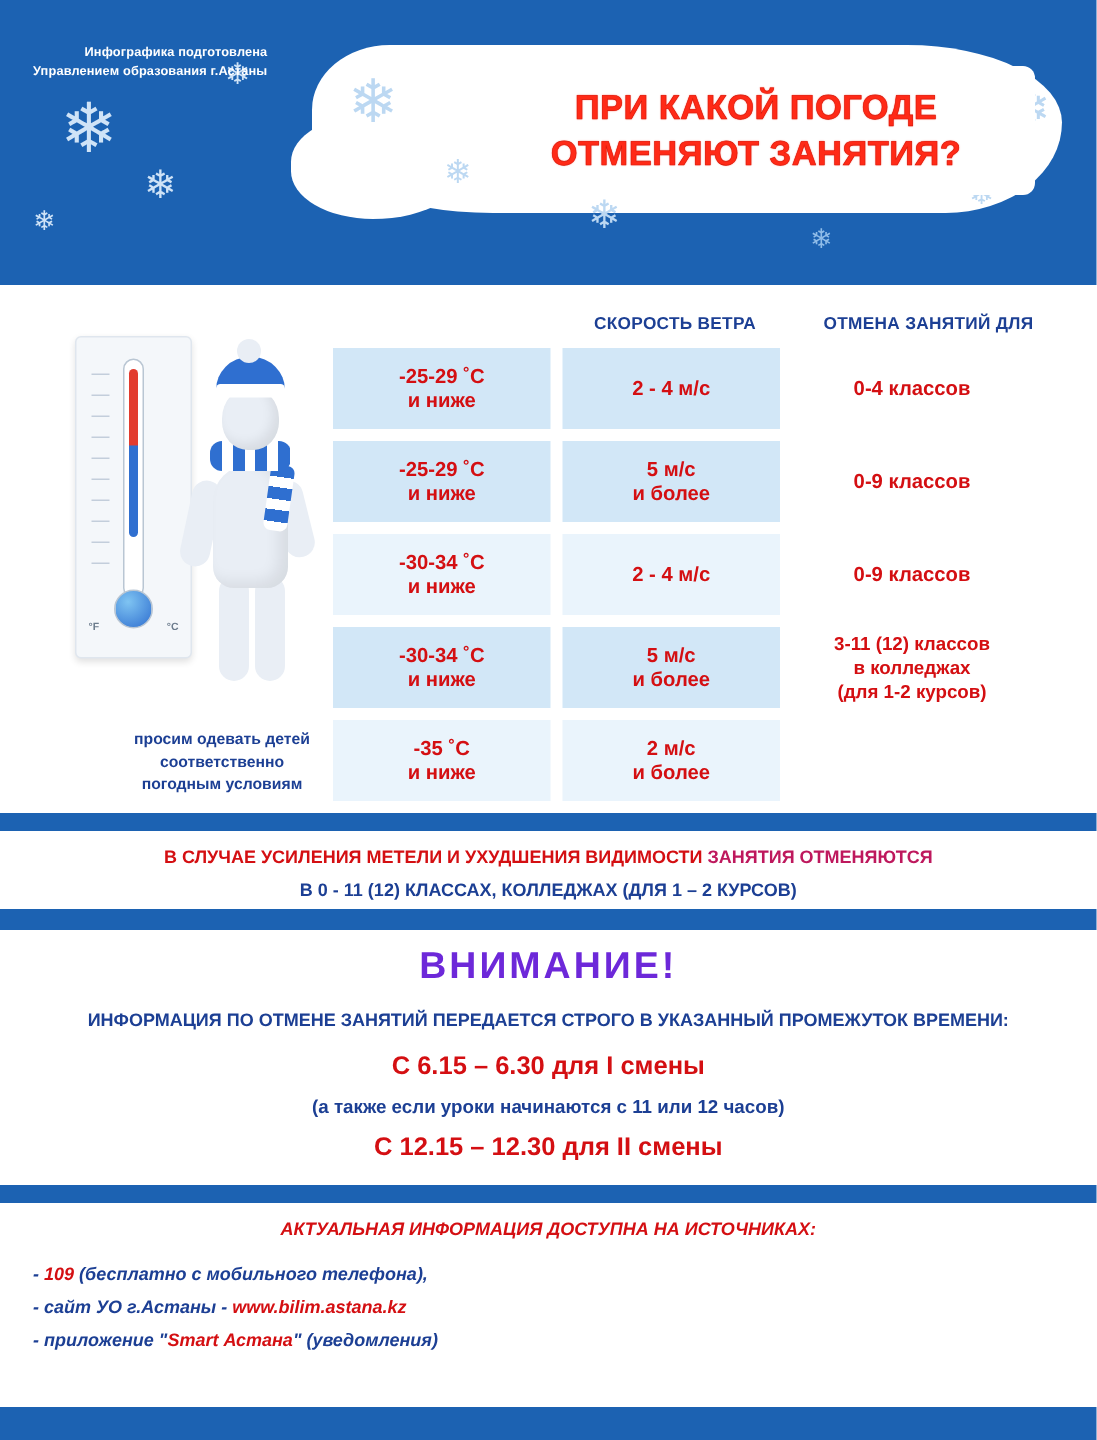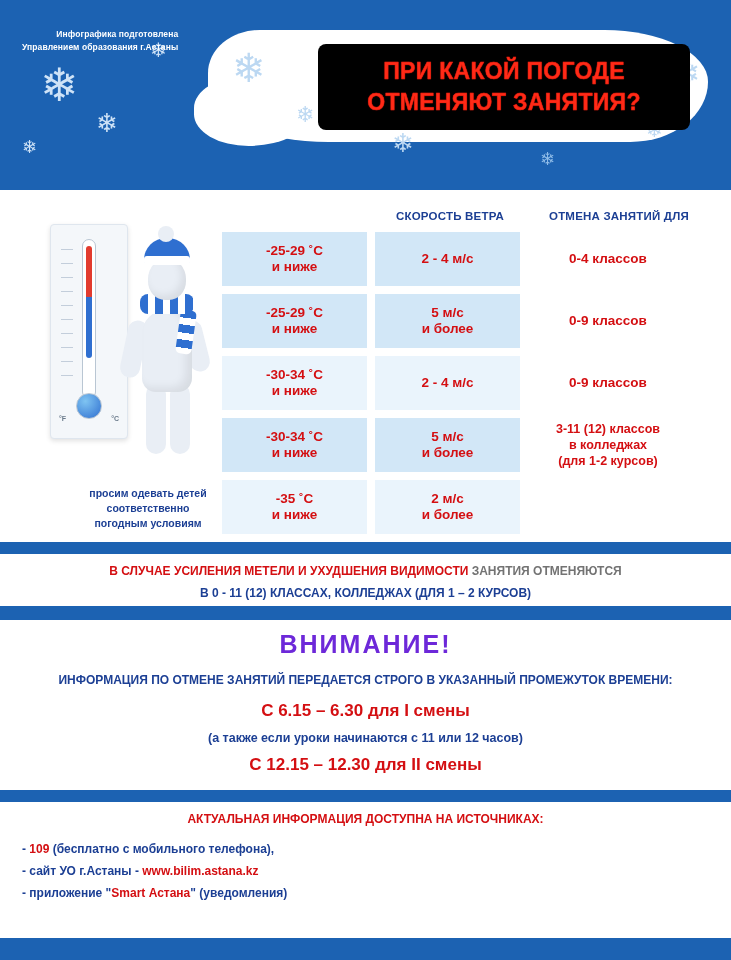--- a/index.html
+++ b/index.html
@@ -31,21 +31,21 @@
     background:#ffffff;
     border-radius:60px 120px 90px 140px / 50px 60px 70px 60px;
   }
   .snowcap:after {
     content:""; position:absolute; left:-14px; top:46px;
     width:120px; height:70px; background:#ffffff;
     border-radius:50% 40% 60% 50%;
   }
   .titlebox {
     position:absolute; left:318px; top:44px; width:372px; height:86px;
-    background:#000000; border-radius:8px;
+    background:#ffffff; border-radius:8px;
     display:flex; flex-direction:column; align-items:center; justify-content:center;
     gap:4px;
   }
   .titlebox div {
     color:#ff2a17; font-size:23px; font-weight:bold; letter-spacing:.3px;
     text-align:center; text-shadow:0 0 1px #ff2a17;
     -webkit-text-stroke:.4px #d6190a;
   }
   .snow { position:absolute; color:#cfe3f7; user-select:none; line-height:1; }
 
@@ -163,21 +163,21 @@
   }
 
   
   .stripe { position:absolute; left:0; width:731px; background:#1c62b2; }
   .s1 { top:542px; height:12px; }
   .storm {
     position:absolute; top:554px; left:0; width:731px; height:52px;
     background:#ffffff; text-align:center;
   }
   .storm .l1 { margin-top:10px; font-size:12px; font-weight:bold; color:#d40f12; }
-  .storm .l1 b.dark { color:#737373; }
+  .storm .l1 b.dark { color:#be185d; }
   .storm .l2 { margin-top:8px; font-size:12px; font-weight:bold; color:#1c3f94; }
 
   .s2 { top:606px; height:14px; }
 
   
   .attention {
     position:absolute; top:620px; left:0; width:731px; height:170px;
     background:#ffffff; text-align:center;
   }
   .att-title {
@@ -189,20 +189,21 @@
   .att-t1 { margin-top:14px; color:#d40f12; font-size:17px; font-weight:bold; }
   .att-note { margin-top:10px; color:#1c3f94; font-size:12.5px; font-weight:bold; }
   .att-t2 { margin-top:10px; color:#d40f12; font-size:17px; font-weight:bold; }
 
   .s3 { top:790px; height:12px; }
 
   
   .sources {
     position:absolute; top:802px; left:0; width:731px; height:136px;
     background:#ffffff;
+    font-style:italic;
   }
   .src-title {
     margin-top:10px; text-align:center; color:#d40f12; font-size:12px; font-weight:bold;
   }
   .src-cols { display:flex; margin-top:12px; padding:0 22px; gap:16px; }
   .src-col { flex:1; color:#1c3f94; font-size:12px; font-weight:bold; line-height:22px; }
   .src-col .red { color:#d40f12; }
   .src-col .line { white-space:nowrap; }
 
   .s4 { top:938px; height:22px; }

